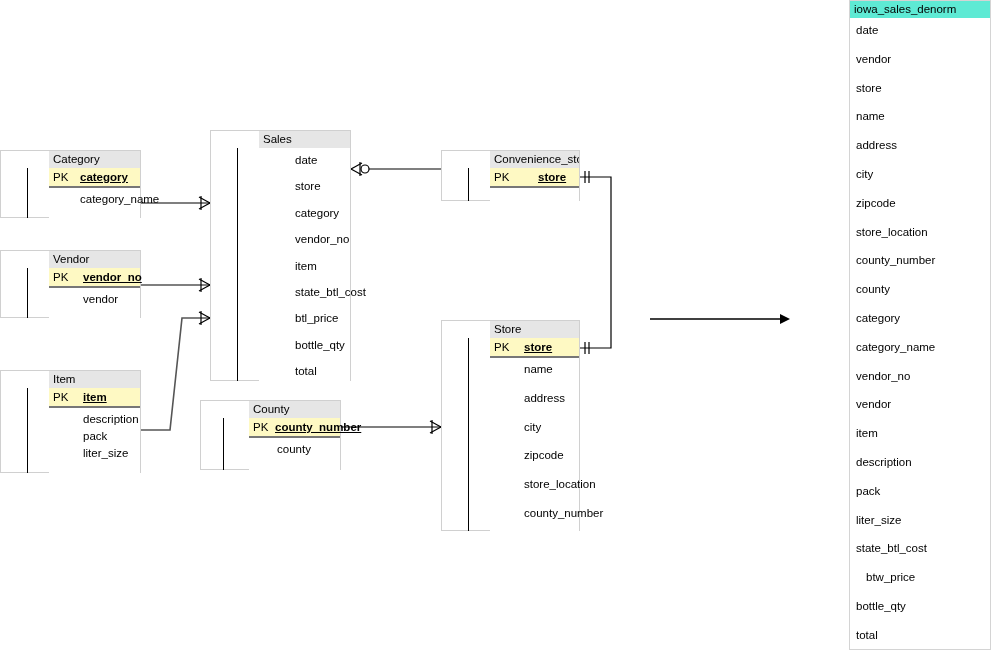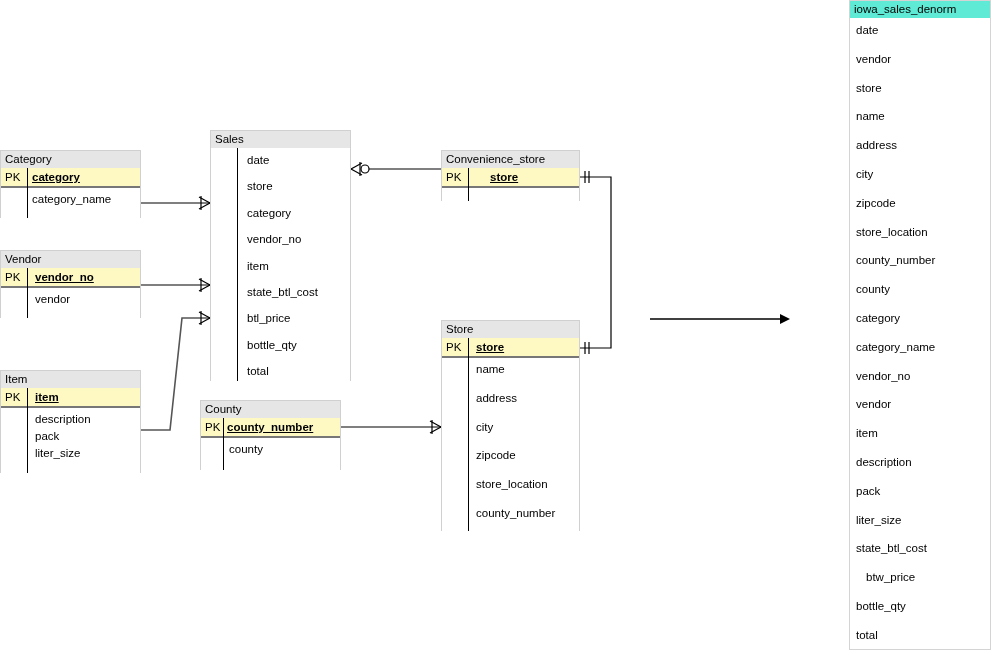--- a/index.html
+++ b/index.html
@@ -4,21 +4,21 @@
 <style>
   html,body{margin:0;padding:0;background:#ffffff;}
   body{width:991px;height:650px;position:relative;overflow:hidden;
        font-family:"Liberation Sans","DejaVu Sans",sans-serif;
        -webkit-font-smoothing:antialiased;}
 
   #canvas{position:absolute;left:0;top:0;width:991px;height:650px;}
 
   
   .entity{position:absolute;box-sizing:border-box;background:#ffffff;
-          border:1px solid #d0d0d0;}
+          border:1px solid #d0d0d0;padding-left:48px;}
   .entity .title{box-sizing:border-box;height:17px;background:#e6e6e6;
           font-size:11.5px;color:#000;line-height:17px;padding-left:4px;
           white-space:nowrap;overflow:hidden;}
   .entity .pkrow{position:relative;box-sizing:border-box;height:20px;
           background:#fef9c3;border-bottom:2px solid #777;}
   .entity .pklabel{position:absolute;left:4px;top:2px;font-size:11.5px;
           color:#000;line-height:15px;}
   .entity .pkname{position:absolute;top:2px;font-size:11.5px;color:#000;
           font-weight:bold;text-decoration:underline;line-height:15px;
           white-space:nowrap;}

